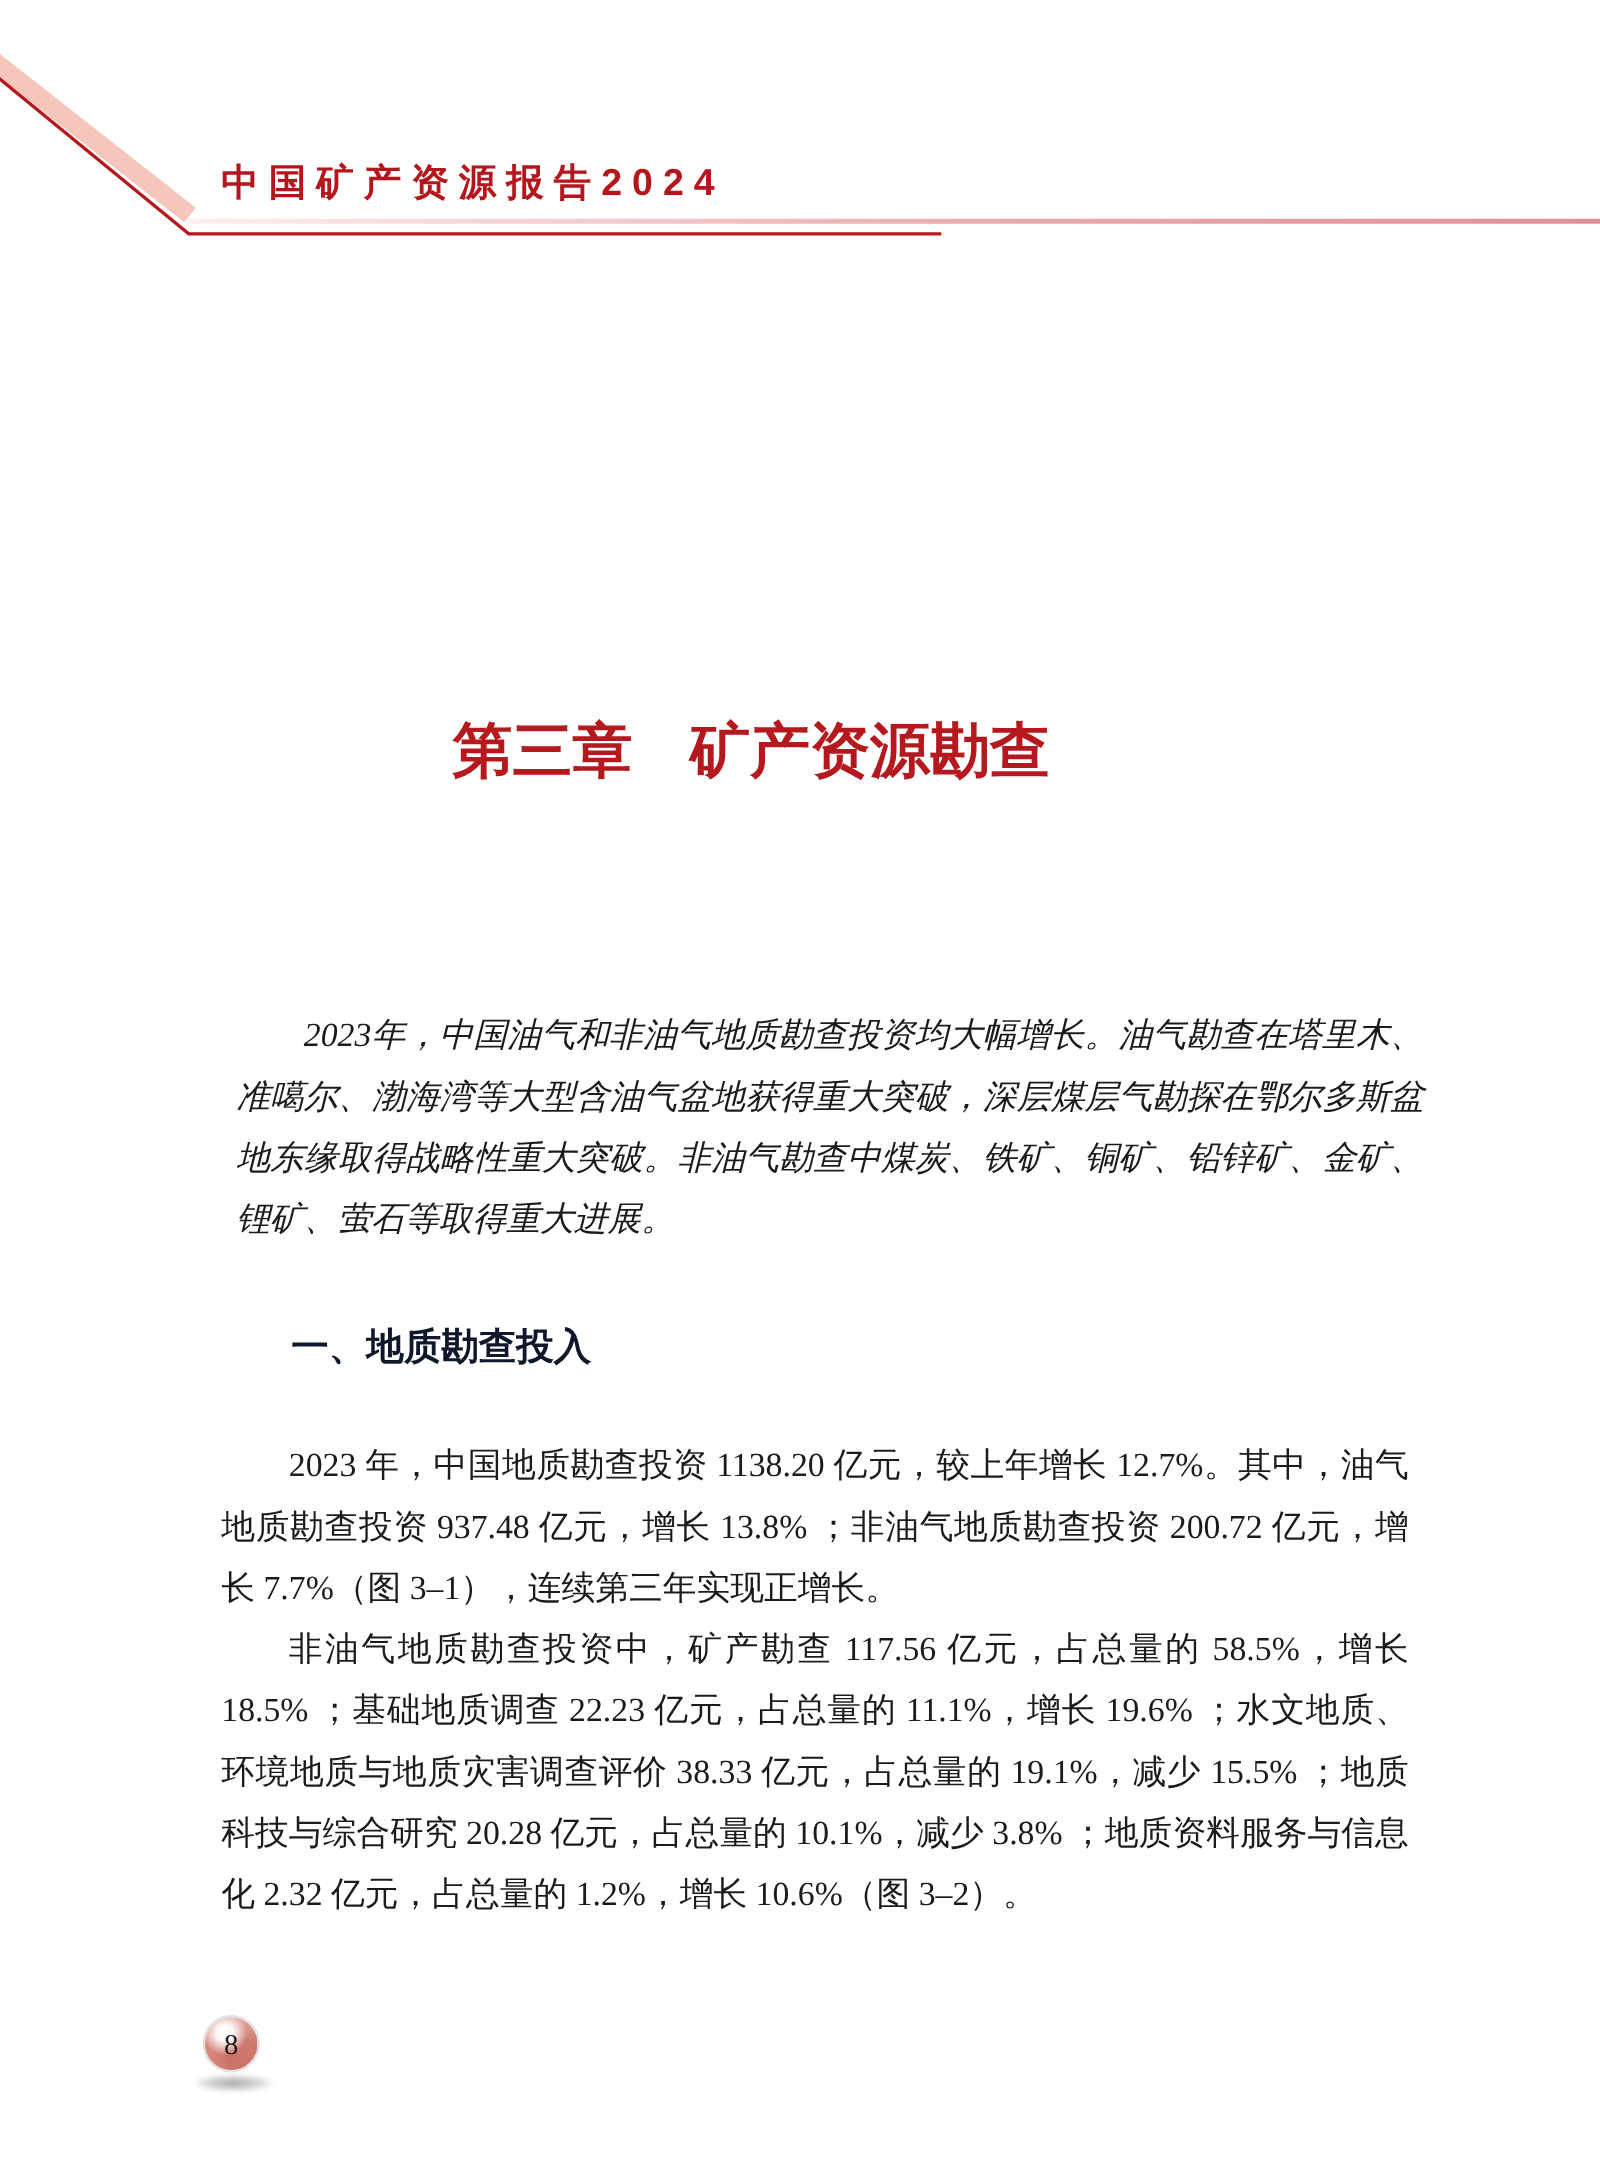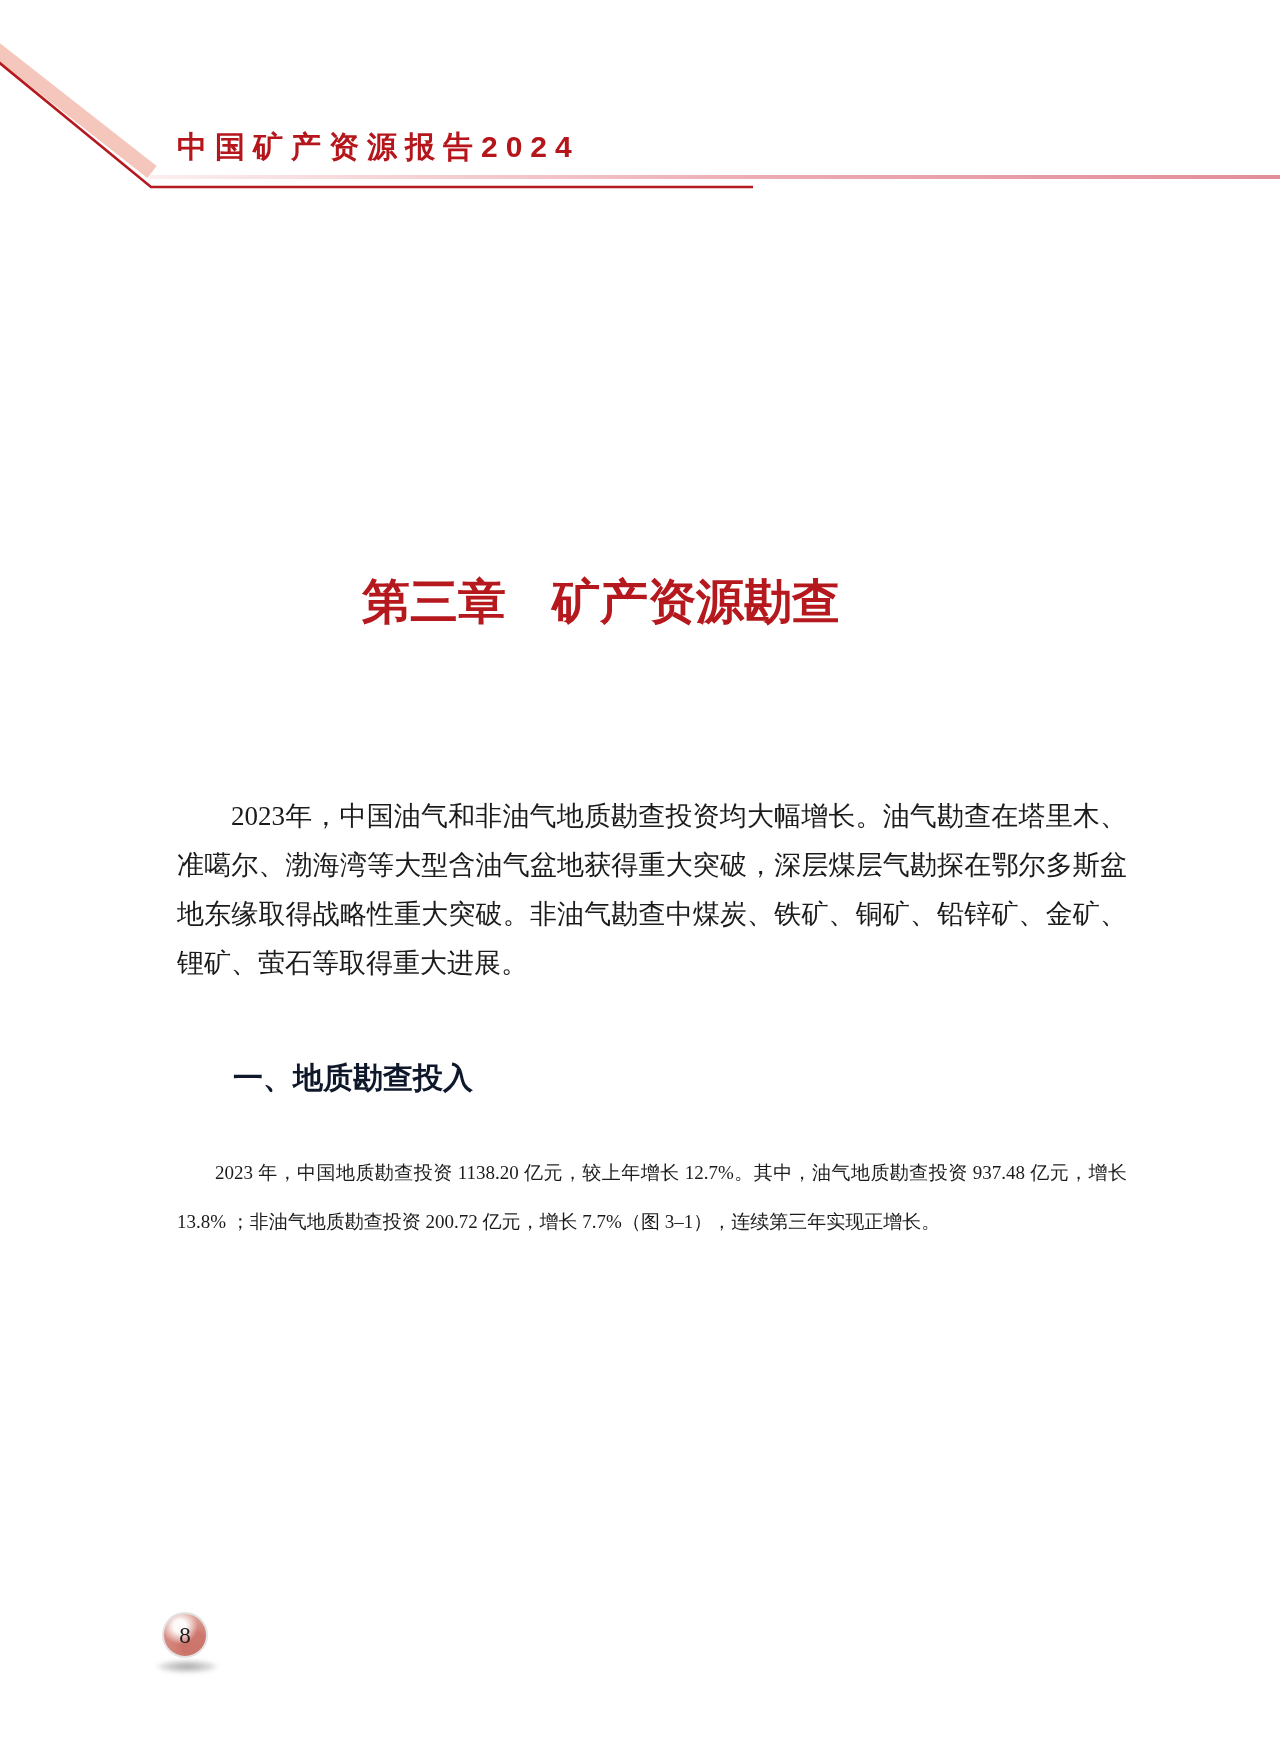--- a/index.html
+++ b/index.html
@@ -28,33 +28,33 @@
     position:absolute;left:362px;top:574px;
     font-family:Liberation Serif, serif;
     font-weight:bold;font-size:48px;line-height:1.15;
     color:#B5191E;white-space:nowrap;
   }
   .chapter-title .chapter-label{margin-right:46px;}
   
   .intro-paragraph{
     position:absolute;left:177px;top:792px;width:950px;
     font-size:27px;line-height:49px;color:#1B1B1B;
-    text-align:justify;text-indent:2em;margin:0;
+    text-align:justify;text-indent:2em;margin:12px;font-style:italic;
   }
   .section-heading{
     position:absolute;left:233px;top:1062px;
     font-family:"Liberation Sans","DejaVu Sans",sans-serif;
     font-weight:bold;font-size:30px;line-height:1.05;
     color:#0f172a;white-space:nowrap;margin:0;
   }
   .section-body{
     position:absolute;left:177px;top:1148px;width:950px;
   }
   .section-body p{
-    font-size:19px;line-height:49px;color:#1B1B1B;
+    font-size:27px;line-height:49px;color:#1B1B1B;
     text-align:justify;text-indent:2em;margin:0;
   }
   
   .page-badge{
     position:absolute;left:162px;top:1612px;width:46px;height:46px;
     border-radius:50%;
     border:2px solid #E2E2E2;
     box-sizing:border-box;
     background:
       radial-gradient(circle at 38% 30%, rgba(255,255,255,0.95) 0 16%, rgba(255,255,255,0) 45%),
@@ -90,20 +90,21 @@
   <h1 class="chapter-title" style="margin:0;">
     <span class="chapter-label">第三章</span><span>矿产资源勘查</span>
   </h1>
 
   <p class="intro-paragraph">2023年，中国油气和非油气地质勘查投资均大幅增长。油气勘查在塔里木、准噶尔、渤海湾等大型含油气盆地获得重大突破，深层煤层气勘探在鄂尔多斯盆地东缘取得战略性重大突破。非油气勘查中煤炭、铁矿、铜矿、铅锌矿、金矿、锂矿、萤石等取得重大进展。</p>
 
   <h2 class="section-heading">一、地质勘查投入</h2>
 
   <div class="section-body">
     <p>2023 年，中国地质勘查投资 1138.20 亿元，较上年增长 12.7%。其中，油气地质勘查投资 937.48 亿元，增长 13.8% ；非油气地质勘查投资 200.72 亿元，增长 7.7%（图 3–1），连续第三年实现正增长。</p>
+    <p>非油气地质勘查投资中，矿产勘查 117.56 亿元，占总量的 58.5%，增长 18.5% ；基础地质调查 22.23 亿元，占总量的 11.1%，增长 19.6% ；水文地质、环境地质与地质灾害调查评价 38.33 亿元，占总量的 19.1%，减少 15.5% ；地质科技与综合研究 20.28 亿元，占总量的 10.1%，减少 3.8% ；地质资料服务与信息化 2.32 亿元，占总量的 1.2%，增长 10.6%（图 3–2）。</p>
   </div>
 
   <div class="page-badge-shadow"></div>
   <div class="page-badge">
     <span class="page-number">8</span>
   </div>
 
 </div>
 
 </body></html>

